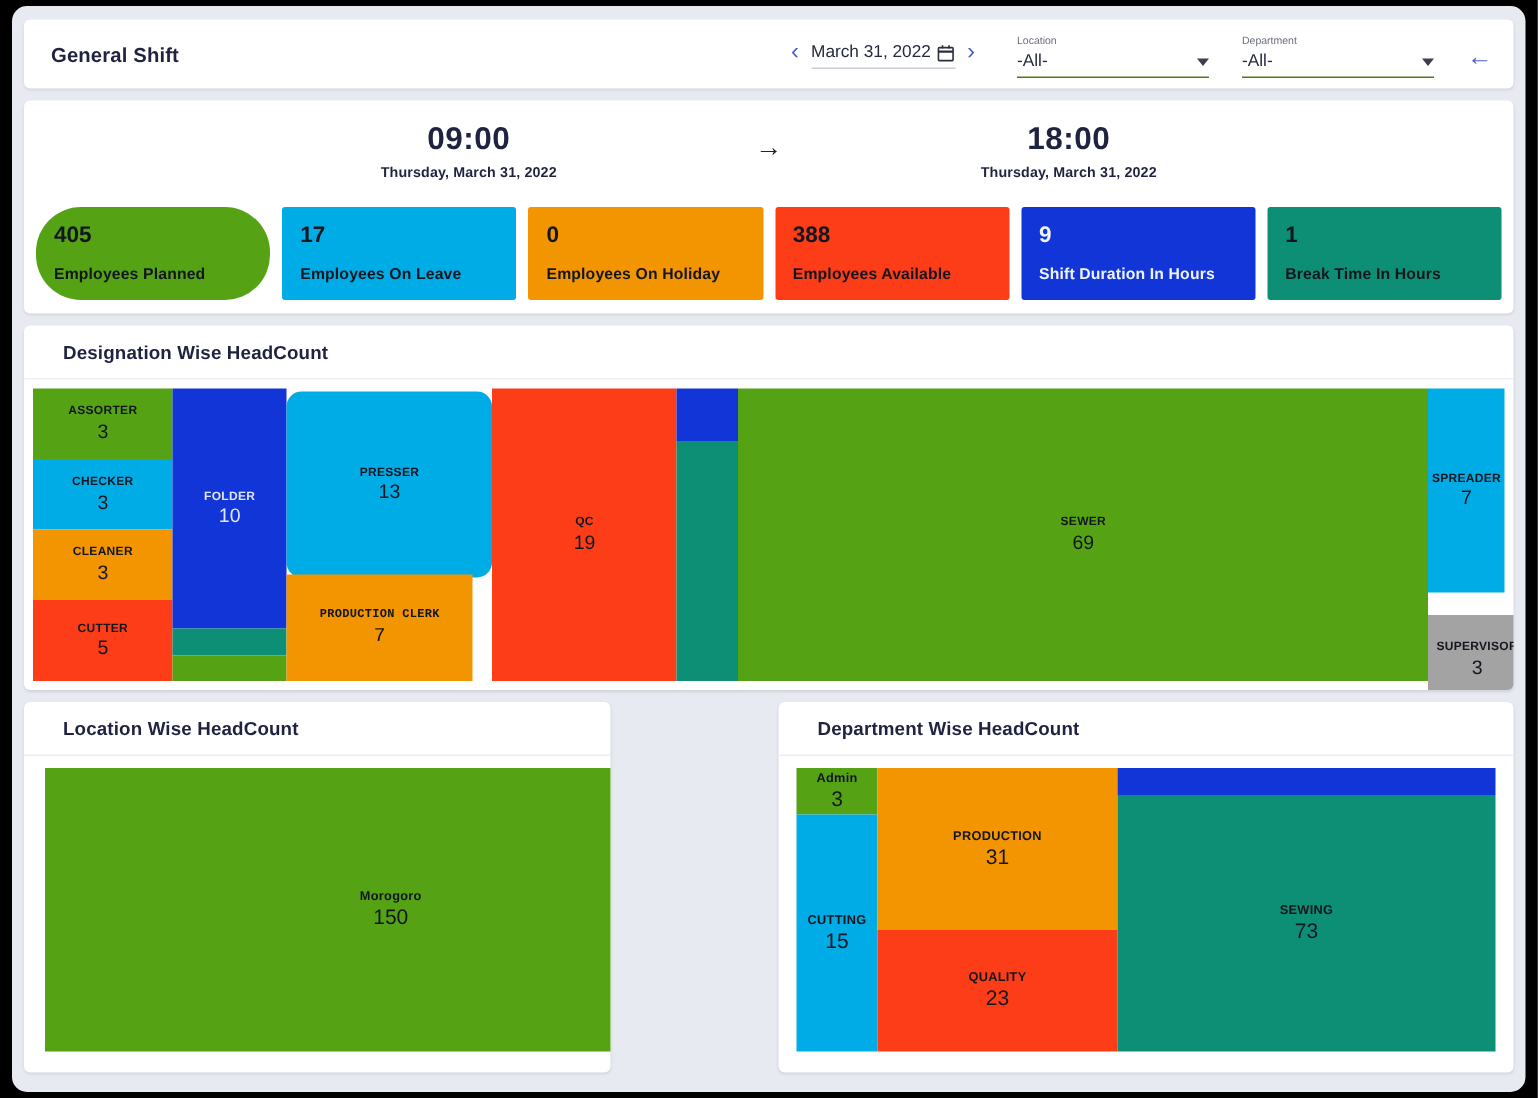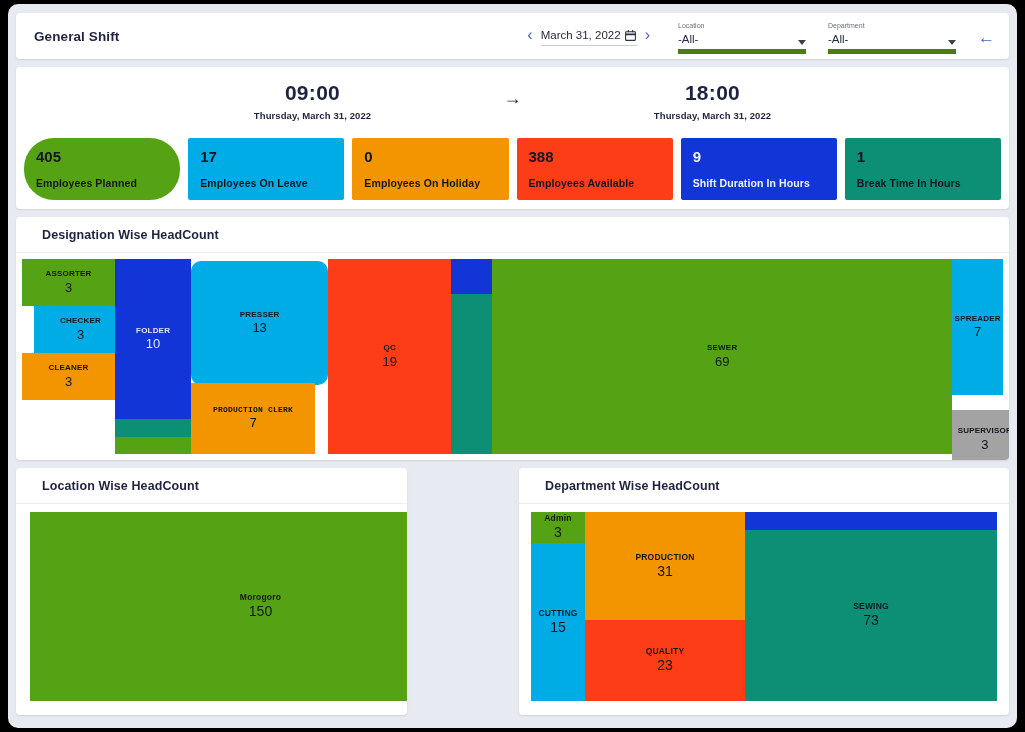--- a/index.html
+++ b/index.html
@@ -82,22 +82,22 @@
     position: relative;
     top: 3px;
   }
   .select-label {
     font-size: 7px;
     color: #6b6f7d;
     line-height: 1;
     margin-bottom: 4px;
   }
   .select-row {
-    display: flex; align-items: flex-end;
-    border-bottom: 5px solid #4d7c0f;
+    display: flex; align-items: center;
+    border-bottom: 1px solid #4d7c0f;
     padding-bottom: 4px;
   }
   .select-value {
     font-size: 11.5px;
     color: #262a3d;
   }
   .caret {
     margin-left: auto;
     width: 0; height: 0;
     border-left: 4.5px solid transparent;
@@ -306,27 +306,31 @@
 
   <div class="card" id="card-designation">
     <div class="card-header">
       <span class="card-title">Designation Wise HeadCount</span>
     </div>
     <div class="treemap" id="tm-designation">
         <div class="tile" style="left: 0px; top: 0px; width: 93.0969px; height: 46.995px; background: rgb(85, 163, 20);">
           <div class="tile-name" style="color: rgb(20, 22, 31);">ASSORTER</div>
           <div class="tile-val" style="color: rgb(20, 22, 31);">3</div>
         </div>
-        <div class="tile" style="left: 0px; top: 46.995px; width: 93.0969px; height: 46.995px; background: rgb(0, 172, 230); margin-left: 12px;">
+        <div class="tile" style="left: 0px; top: 46.995px; width: 93.0969px; height: 46.995px; background: rgb(0, 172, 230);">
           <div class="tile-name" style="color: rgb(20, 22, 31);">CHECKER</div>
           <div class="tile-val" style="color: rgb(20, 22, 31);">3</div>
         </div>
         <div class="tile" style="left: 0px; top: 94.0095px; width: 93.0969px; height: 46.995px; background: rgb(242, 149, 0);">
           <div class="tile-name" style="color: rgb(20, 22, 31);">CLEANER</div>
           <div class="tile-val" style="color: rgb(20, 22, 31);">3</div>
+        </div>
+        <div class="tile" style="left: 0px; top: 141.005px; width: 93.0969px; height: 53.9955px; background: rgb(252, 61, 23);">
+          <div class="tile-name" style="color: rgb(20, 22, 31);">CUTTER</div>
+          <div class="tile-val" style="color: rgb(20, 22, 31);">5</div>
         </div>
         <div class="tile" style="left: 93.0969px; top: 0px; width: 76.0275px; height: 159.998px; background: rgb(17, 53, 214);">
           <div class="tile-name" style="color: rgb(223, 231, 255);">FOLDER</div>
           <div class="tile-val" style="color: rgb(223, 231, 255);">10</div>
         </div>
         <div class="tile" style="left: 93.0969px; top: 159.998px; width: 76.0275px; height: 17.9985px; background: rgb(13, 143, 118);"></div>
         <div class="tile" style="left: 93.0969px; top: 177.996px; width: 76.0275px; height: 17.004px; background: rgb(85, 163, 20);"></div>
         <div class="tile" style="left: 169.124px; top: 2px; width: 137.046px; height: 124.001px; background: rgb(0, 172, 230); border-radius: 10px;">
           <div class="tile-name" style="color: rgb(20, 22, 31);">PRESSER</div>
           <div class="tile-val" style="color: rgb(20, 22, 31);">13</div>

